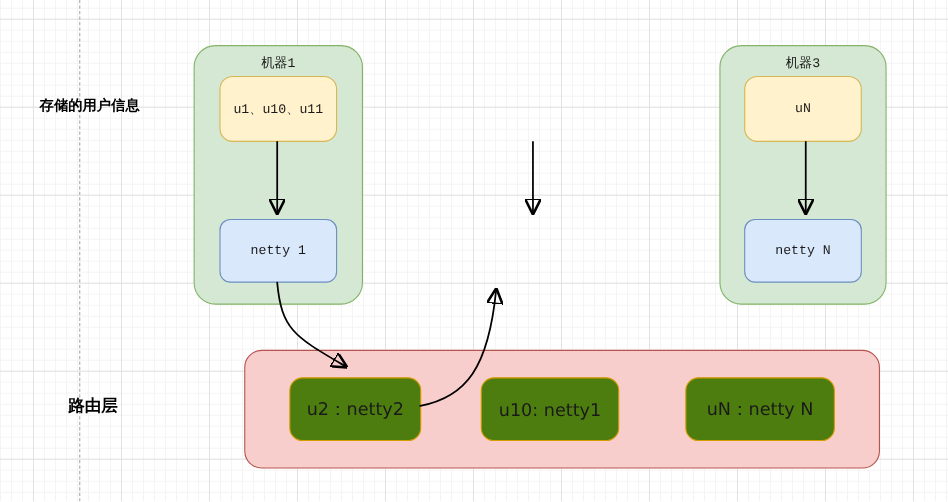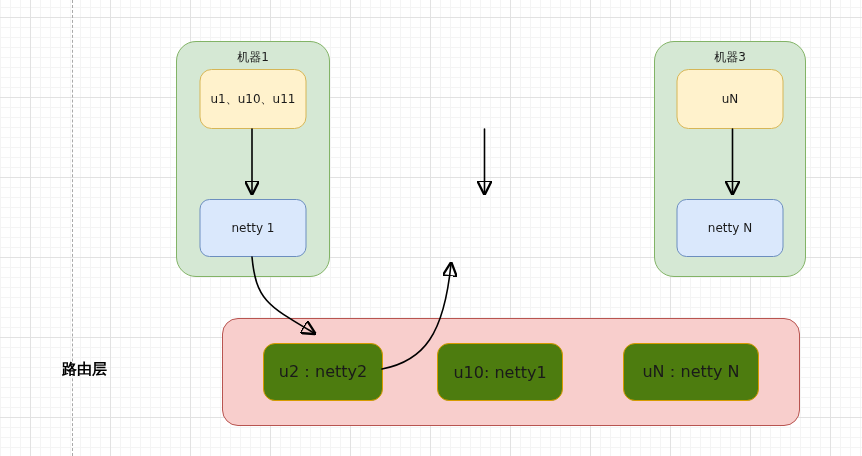--- a/index.html
+++ b/index.html
@@ -36,20 +36,21 @@
   .side-label.routing { left: 62px; top: 360px; font-size: 15px; }
 
   .machine {
     position: absolute;
     top: 41px;
     height: 236px;
     background: #d5e8d4;
     border: 1px solid #82b366;
     border-radius: 20px;
     box-sizing: border-box;
+    font-family: Liberation Mono, monospace;
   }
   .machine.m1 { left: 176px; width: 154px; }
   .machine.m2 { left: 404px; width: 154px; }
   .machine.m3 { left: 654px; width: 152px; }
 
   .machine-title {
     position: absolute;
     top: 7px; left: 0; right: 0;
     text-align: center;
     font-size: 12px;
@@ -122,20 +123,21 @@
     stroke-linecap: round;
   }
 </style>
 </head>
 <body>
 
 <div class="canvas">
 
   <div class="page-divider"></div>
 
+  <div class="side-label stored">存储的用户信息</div>
   <div class="side-label routing">路由层</div>
 
   <div class="machine m1">
     <div class="machine-title">机器1</div>
     <div class="users-box">u1、u10、u11</div>
     <div class="netty-box">netty 1</div>
   </div>
 
 
   <div class="machine m3">

